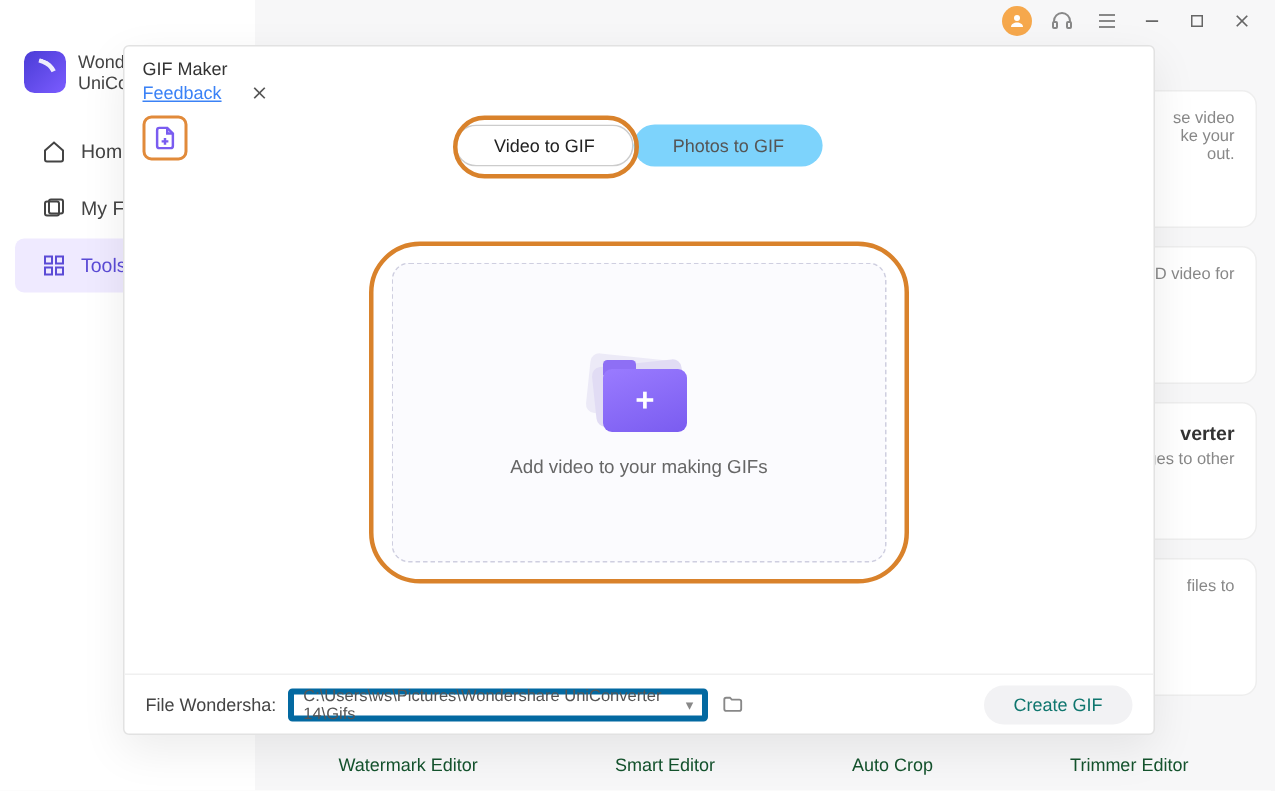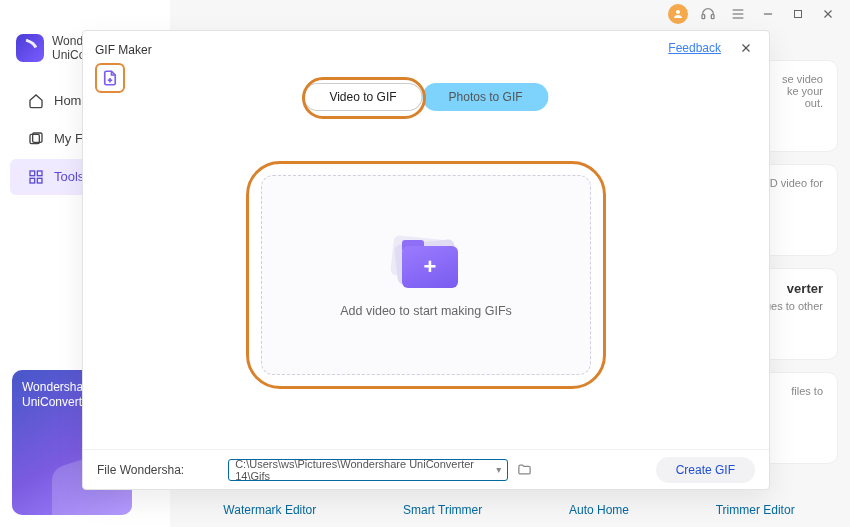--- a/index.html
+++ b/index.html
@@ -85,37 +85,37 @@
     display:grid; grid-template-columns: 1fr 1fr; grid-auto-rows:92px; gap:12px;
     overflow:hidden;
   }
   .tool-card {
     background:#fff; border:1px solid #eee; border-radius:10px;
     padding:12px 14px; font-size:11px; color:#888;
   }
   .tool-card .tc-title { font-size:13px; color:#333; font-weight:600; margin-bottom:4px;}
   .tool-row {
     position:absolute; left:180px; right:12px; bottom:10px;
-    display:flex; justify-content:space-around; color:#0369a1; font-size:12px;
+    display:flex; justify-content:space-around; color:#14532d; font-size:12px;
   }
 
   
   .modal {
     position:absolute;
     left:82px; top:30px;
     width:688px; height:460px;
     background:#fff; border:1px solid #e2e2e2;
     box-shadow: 0 10px 30px rgba(0,0,0,.08);
     border-radius:4px;
     display:flex; flex-direction:column;
   }
   .modal-header {
-    display:flex; align-items:flex-end; justify-content:space-between;
+    display:flex; align-items:flex-start; justify-content:space-between;
     padding:8px 12px 4px 12px;
-    font-size:12px; color:#333;
+    font-size:12px; color:#333;flex-direction:column;
   }
   .modal-header .right { display:flex; align-items:center; gap:14px; }
   .feedback { text-decoration:underline; color:#3b82f6; cursor:pointer; }
   .close-x { font-size:16px; color:#555; cursor:pointer; padding:2px 4px;}
 
   .add-file-btn {
     margin: 2px 0 0 12px;
     width:30px; height:30px;
     border:2px solid #e18a3a; border-radius:6px;
     display:flex; align-items:center; justify-content:center;
@@ -165,29 +165,29 @@
   .drop-text { font-size:12.5px; color:#666; }
 
   .modal-footer {
     position:absolute; left:0; right:0; bottom:0;
     height:40px; display:flex; align-items:center; gap:8px;
     padding: 0 14px; font-size:12px; color:#444;
     border-top:1px solid #f0f0f0;
   }
   .path-input {
     flex:0 0 280px; height:22px;
-    border:1px solid #0369a1; border-radius:3px; padding:0 6px;
+    border:4px solid #0369a1; border-radius:3px; padding:0 6px;
     font-size:11px; color:#555; background:#fff;
-    display:flex; align-items:center; justify-content:space-between;margin-left:36px;
+    display:flex; align-items:center; justify-content:space-between;
   }
   .path-input .chev { color:#888; font-size:10px; padding-left:6px;}
   .folder-icon { width:16px; height:16px; color:#888; cursor:pointer; display:flex; align-items:center; justify-content:center;}
   .create-btn {
     margin-left:auto; padding:6px 20px; border-radius:16px;
-    background:#f2f2f4; color:#1d4ed8; font-size:12px;
+    background:#f2f2f4; color:#0f766e; font-size:12px;
   }
 
   svg { display:block; }
 </style>
 </head>
 <body>
 
 <div class="titlebar">
   <div class="avatar">
     <svg width="12" height="12" viewBox="0 0 24 24" fill="#fff">
@@ -260,24 +260,20 @@
       <svg width="16" height="16" viewBox="0 0 24 24" fill="none" stroke="currentColor" stroke-width="2">
           <rect x="3" y="3" width="7" height="7"></rect>
           <rect x="14" y="3" width="7" height="7"></rect>
           <rect x="3" y="14" width="7" height="7"></rect>
           <rect x="14" y="14" width="7" height="7"></rect>
         </svg>
     </span>
     <span>Tools</span>
   </div>
 
-  <div class="promo">
-    <div>Wondersha</div>
-    <div>UniConvert</div>
-  </div>
 </div>
 
 <div class="tool-cards">
   <div class="tool-card" style="grid-column:2">
     <div style="text-align:right; white-space:pre-line">se video
 ke your
 out.</div>
   </div>
   <div class="tool-card" style="grid-column:2">
     <div style="text-align:right">D video for</div>
@@ -286,22 +282,22 @@
     <div class="tc-title" style="text-align:right">verter</div>
     <div style="text-align:right">ges to other</div>
   </div>
   <div class="tool-card" style="grid-column:2">
     <div style="text-align:right">files to</div>
   </div>
 </div>
 
 <div class="tool-row">
   <span>Watermark Editor</span>
-  <span>Smart Trimmer</span>
-  <span>Auto Home</span>
+  <span>Smart Editor</span>
+  <span>Auto Crop</span>
   <span>Trimmer Editor</span>
 </div>
 
 <div class="modal">
   <div class="modal-header">
     <span>GIF Maker</span>
     <div class="right">
       <span class="feedback">Feedback</span>
       <span class="close-x">
         <svg width="14" height="14" viewBox="0 0 24 24" stroke="#555" stroke-width="2">
@@ -328,21 +324,21 @@
   <div class="tab-highlight"></div>
 
   <div class="dropzone-wrap">
     <div class="dropzone">
       <div class="folder-ill">
         <div class="folder-back2"></div>
         <div class="folder-back"></div>
         <div class="folder-tab"></div>
         <div class="folder-front">+</div>
       </div>
-      <div class="drop-text">Add video to start making GIFs</div>
+      <div class="drop-text">Add video to your making GIFs</div>
     </div>
   </div>
 
   <div class="modal-footer">
     <span>File Wondersha:</span>
     <div class="path-input">
       <span>C:\Users\ws\Pictures\Wondershare UniConverter 14\Gifs</span>
       <span class="chev">▾</span>
     </div>
     <span class="folder-icon">

